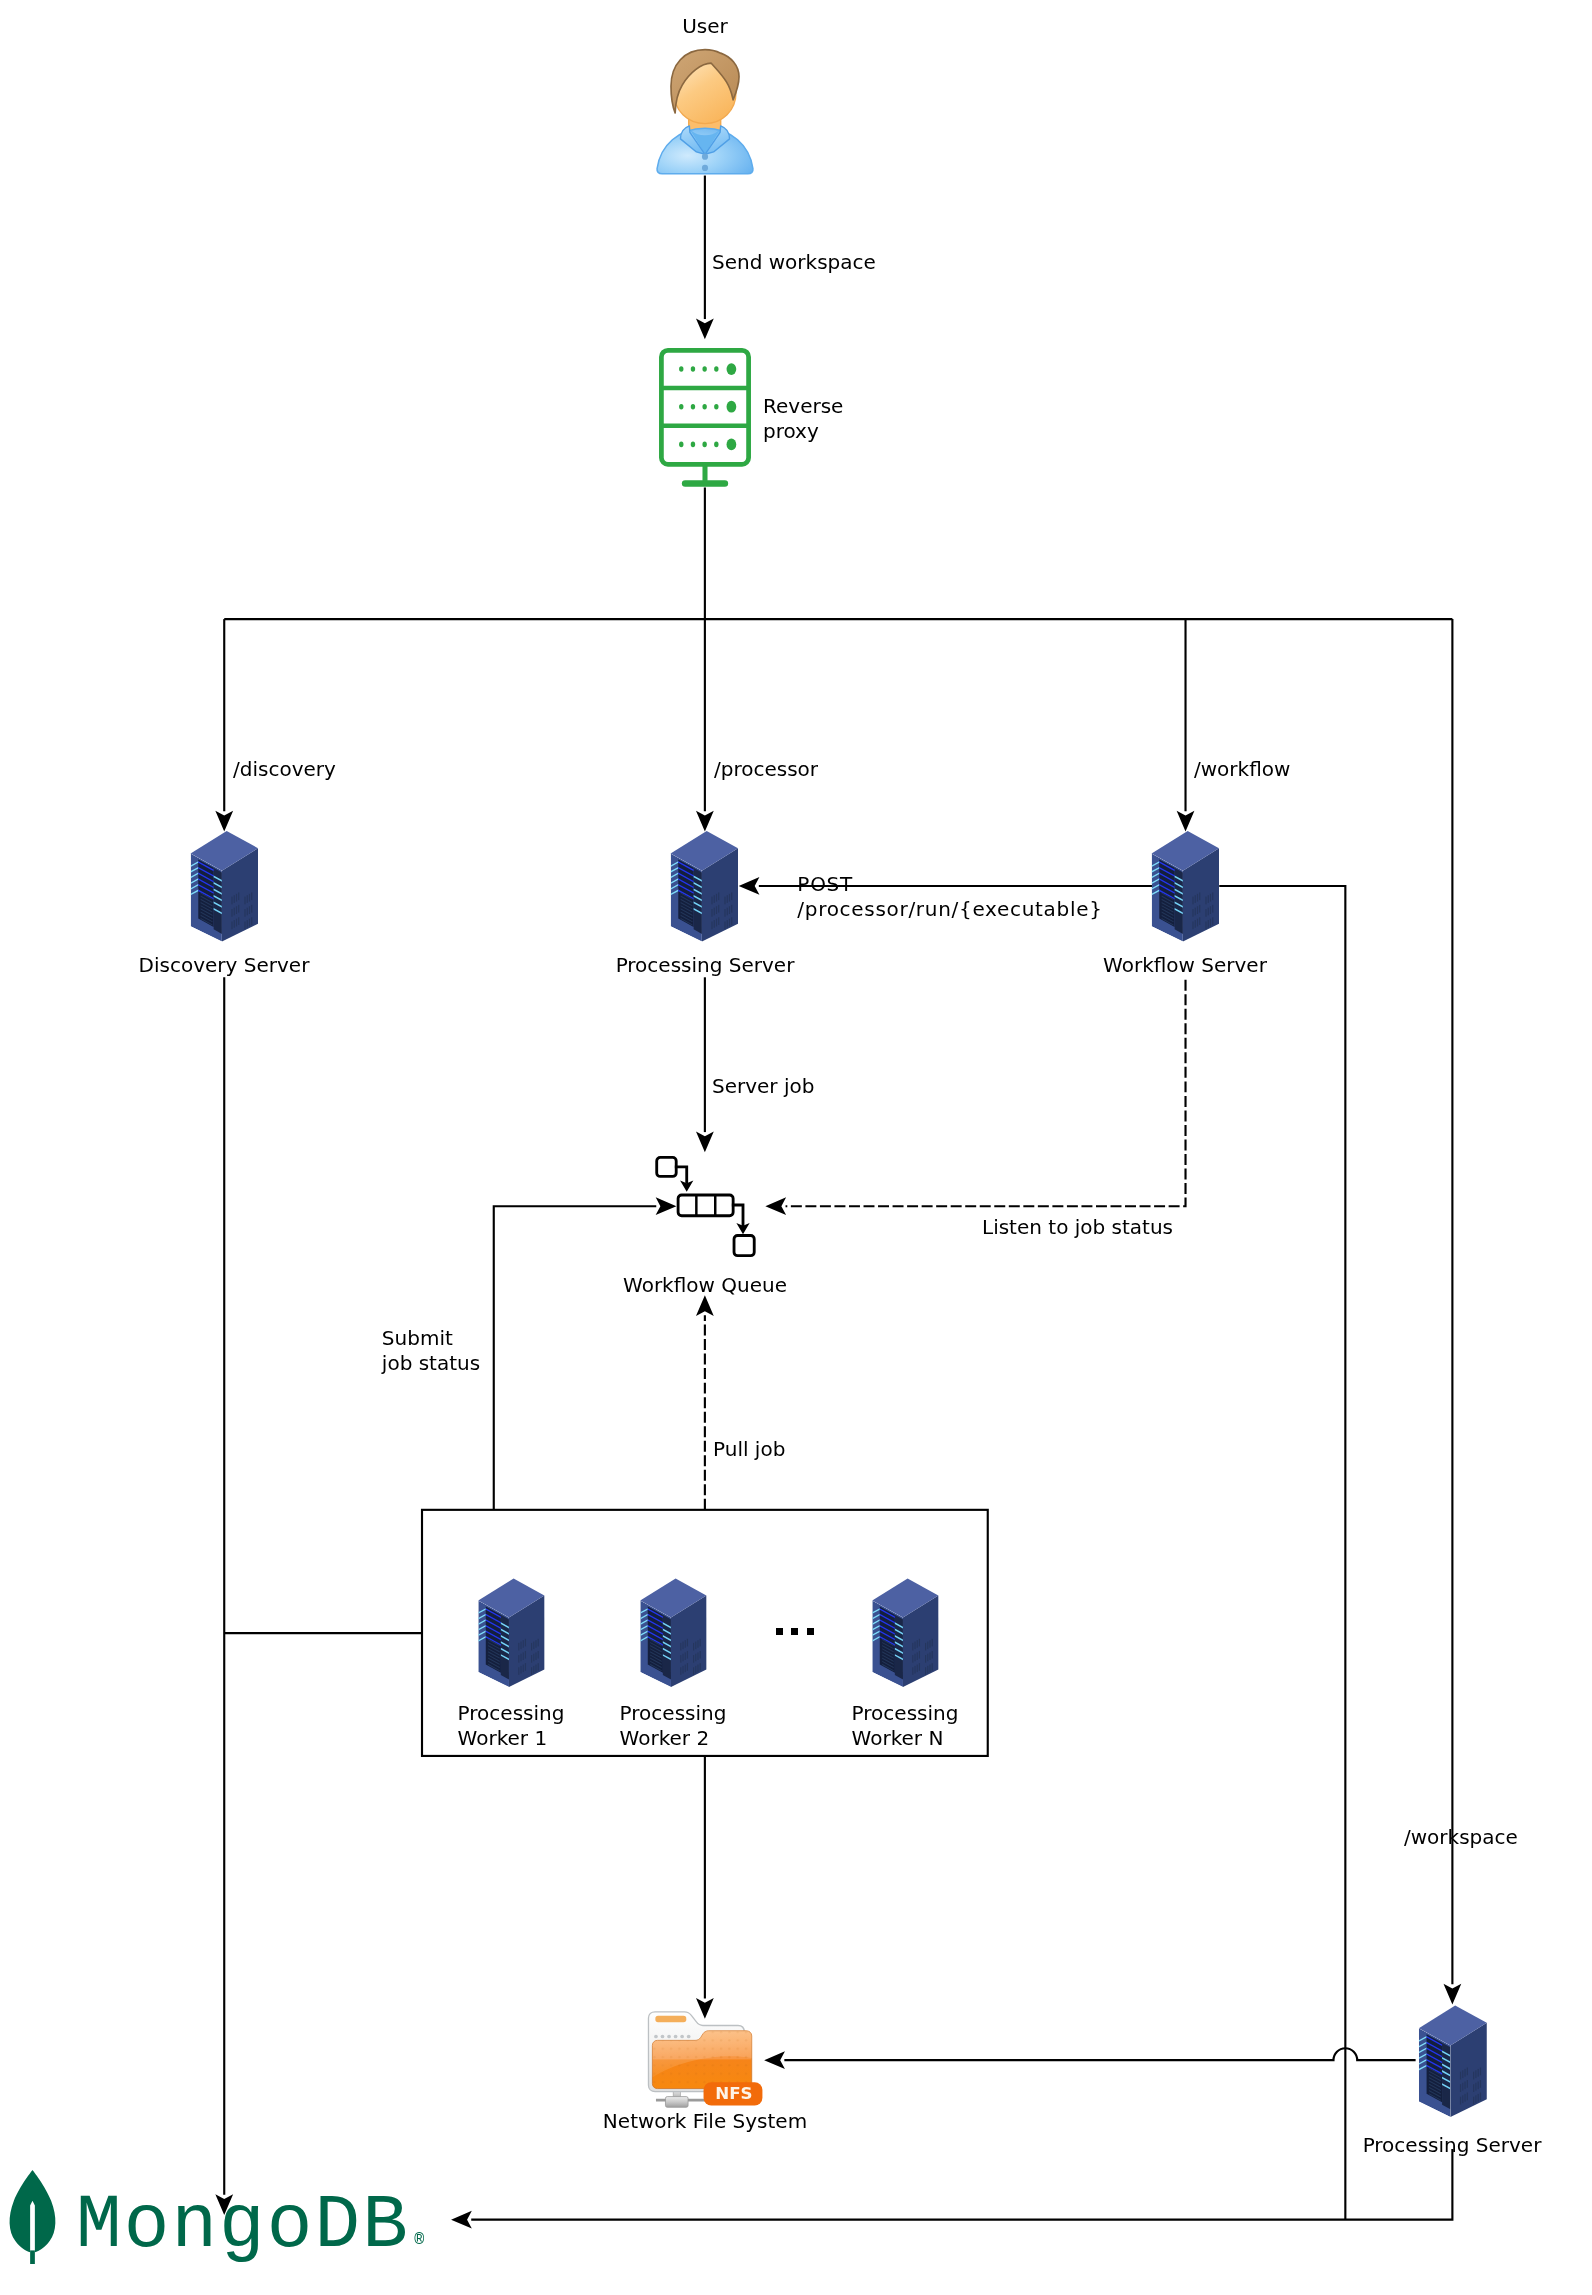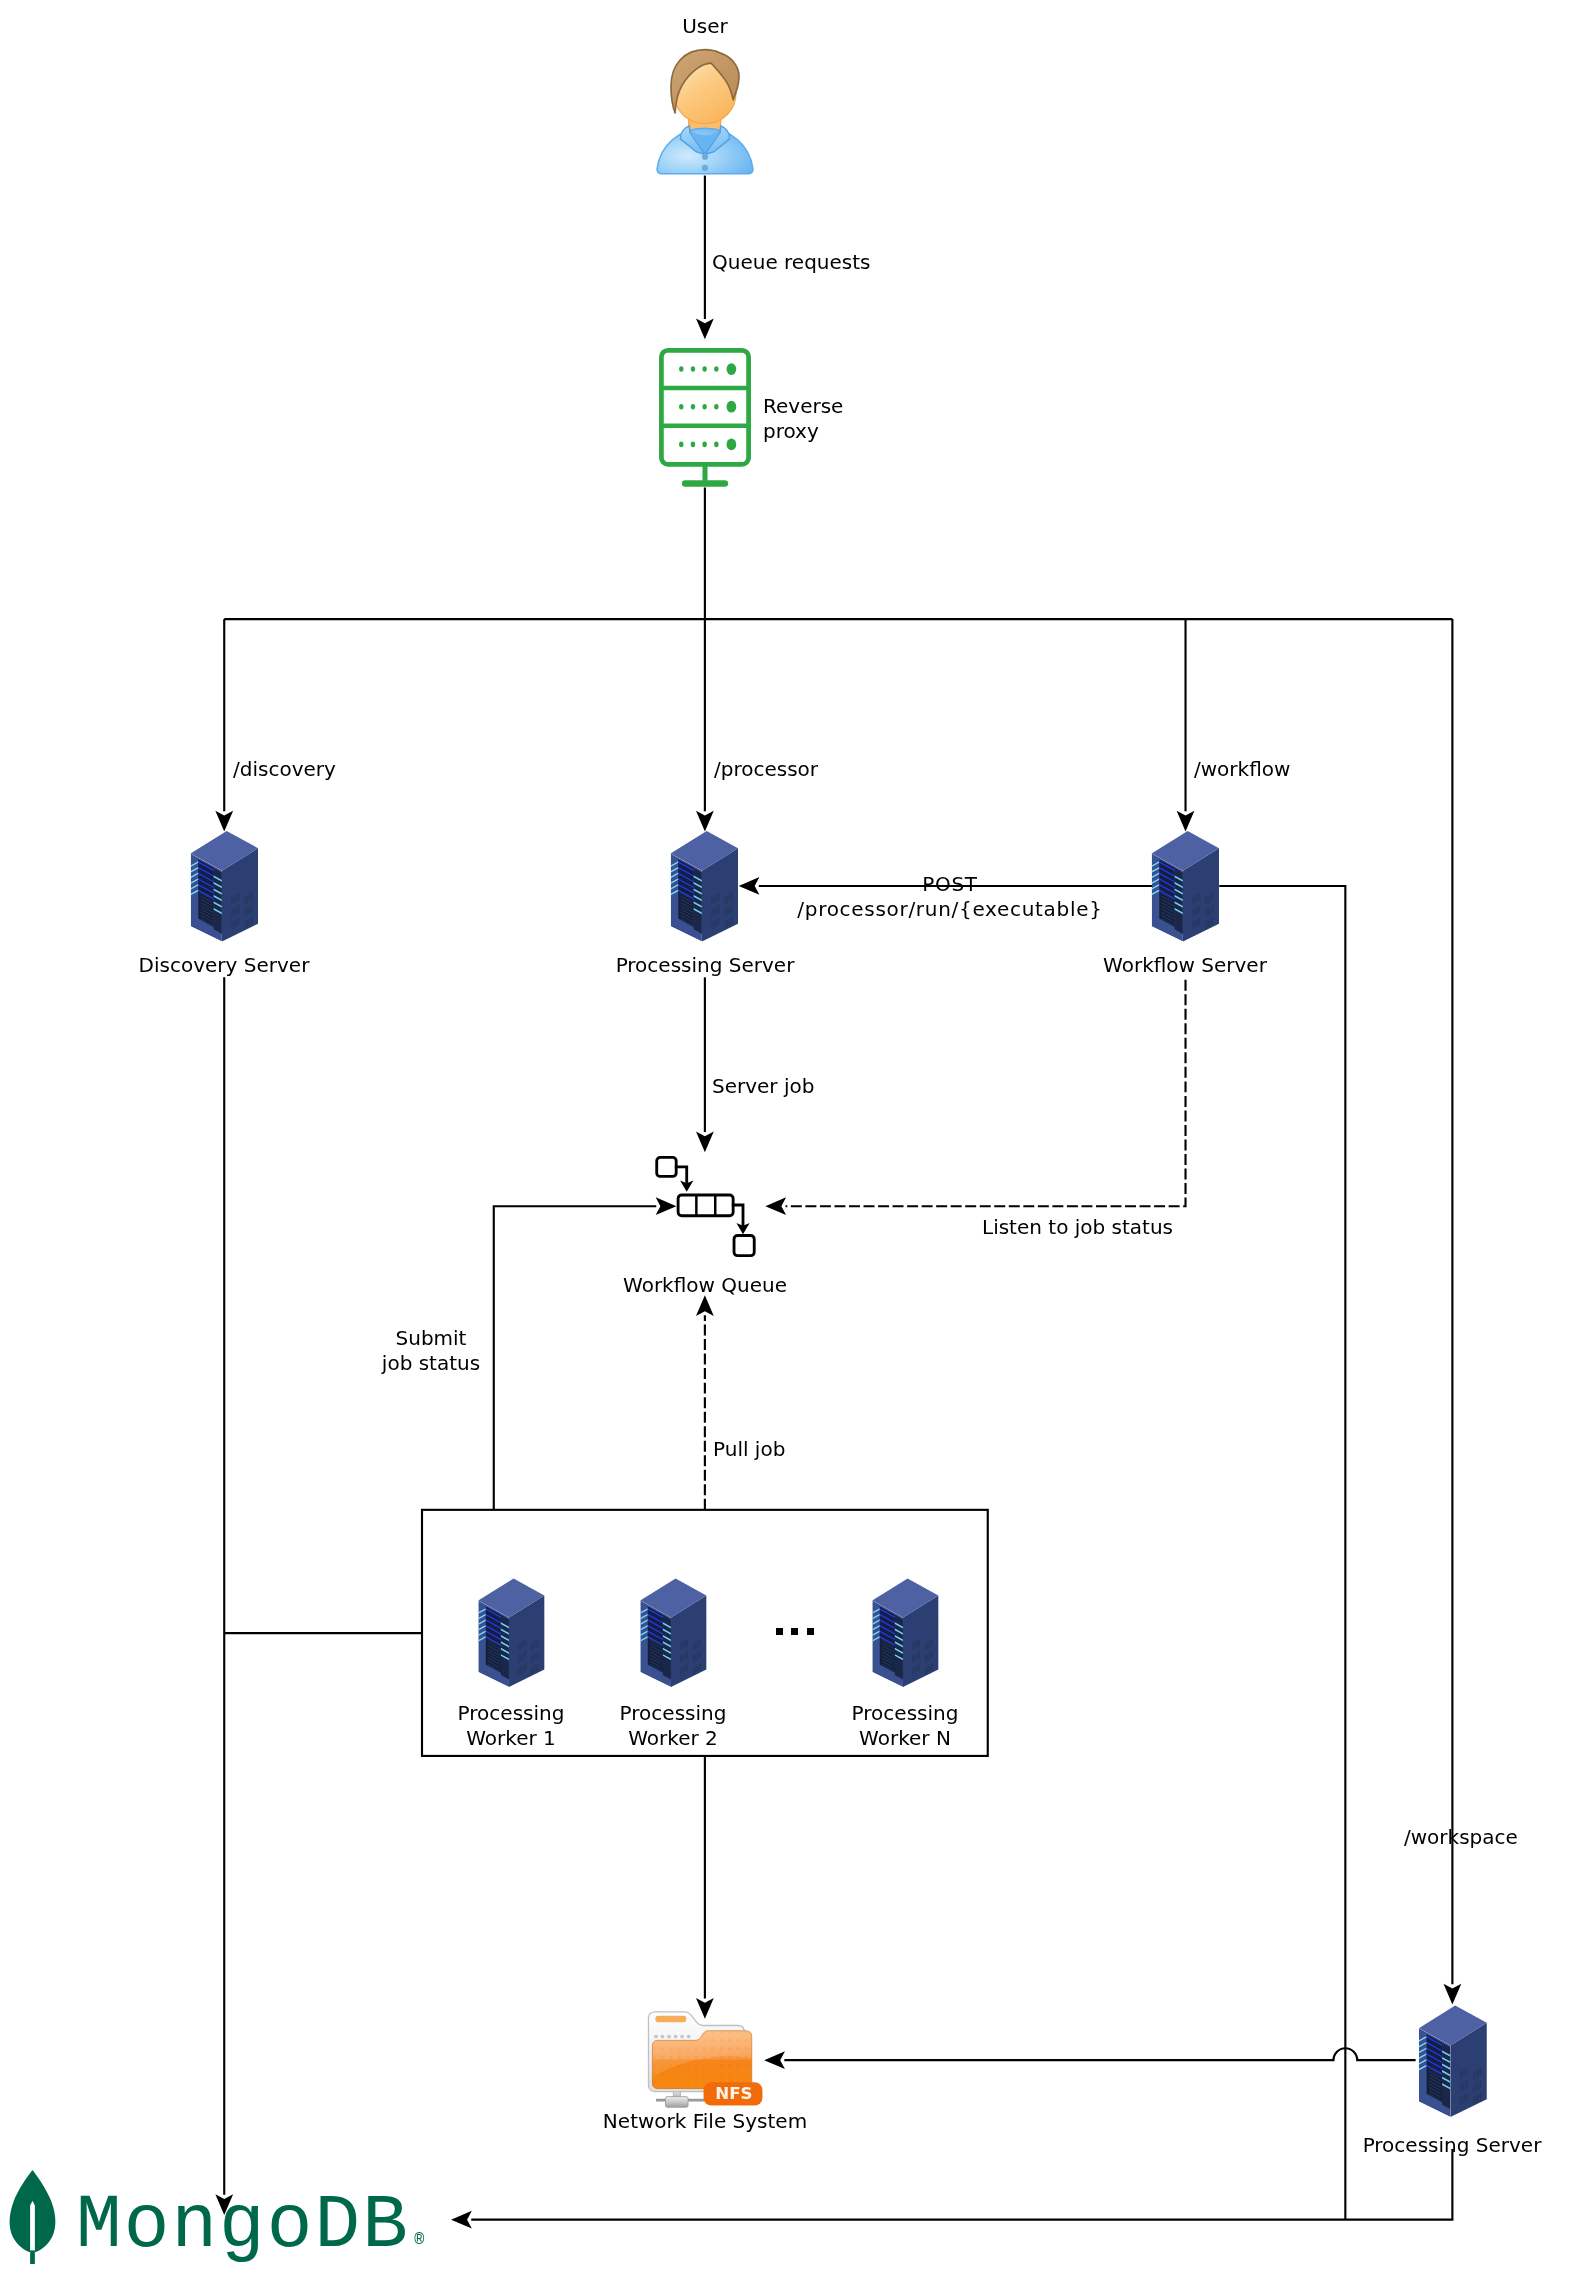--- a/index.html
+++ b/index.html
@@ -2,21 +2,21 @@
 <html style="font-size:9.5px"><head>
 <meta charset="utf-8">
 <title>Architecture diagram</title>
 <style>
   html,body{margin:0;padding:0;background:#fff;}
   #page{position:relative;width:1593px;height:2295px;background:#fff;overflow:hidden;
         font-family:"DejaVu Sans",sans-serif;--proxy:#2EA843;}
   svg.layer{position:absolute;left:0;top:0;width:1593px;height:2295px;z-index:1;pointer-events:none;}
   svg.icon{position:absolute;overflow:visible;z-index:2;}
   .lbl{position:absolute;z-index:4;color:#000;font-family:"DejaVu Sans",sans-serif;white-space:pre;
-       text-align:center;font-size:20px;line-height:1.23;transform:translateX(-50%);}
+       font-size:20px;line-height:1.23;transform:translateX(-50%);}
   .lbl.l{text-align:left;transform:none;}
   .lbl.ls1{letter-spacing:0.7px;}
   .ell{position:absolute;z-index:4;left:776px;top:1628px;width:38px;height:7.1px;}
   .ell span{position:absolute;top:0;width:6.8px;height:6.8px;background:#000;}
   .ell span:nth-child(1){left:0}
   .ell span:nth-child(2){left:15.4px}
   .ell span:nth-child(3){left:31px}
   .mongo-word{position:absolute;z-index:4;left:76px;top:2188px;color:#00684A;
      font-family:Liberation Mono, monospace;font-size:76px;line-height:1;letter-spacing:2.1px;white-space:nowrap;}
   .mongo-word sup{font-size:0.22em;vertical-align:baseline;position:relative;top:-0.10em;left:4.2px;}
@@ -626,21 +626,21 @@
       <path d="M 14 68 C 14 63 17.5 59.5 22.5 59.5 L 86 59.5 C 90 59.5 93 58 95 55 L 99.5 48 C 101.5 45 104.5 43.5 108.5 43.5 L 172 43.5 C 177 43.5 181 47 181 52 L 181 89 C 130 80 58 92 14 122 Z" fill="url(#nf3)"></path>
       <rect x="100" y="130" width="99" height="39" rx="13" fill="#F26B0A"></rect>
       <text x="151" y="158" font-family="'DejaVu Sans',sans-serif" font-size="28" font-weight="bold" fill="#FDF4E8" text-anchor="middle">NFS</text>
     </svg>
     <svg class="icon" style="left:9px;top:2170px;width:47px;height:94px" viewBox="0 0 79 159">
       <path d="M 39.5 0 C 39.5 0 61 27 71 52 C 81.5 79 80.5 104 68.5 120 C 60 131.5 50.5 137 43.5 139 L 43.5 60 L 39.5 52 L 35.5 60 L 35.5 139 C 28.5 137 19 131.5 10.5 120 C -1.5 104 -2.5 79 8 52 C 18 27 39.5 0 39.5 0 Z" fill="#00684A"></path>
       <rect x="35.5" y="136" width="8" height="23" fill="#00684A"></rect>
     </svg>
     <div class="mongo-word"><span>MongoDB</span><sup>®</sup></div>
     <div class="lbl" style="left:705px;top:14.2px">User</div>
-    <div class="lbl l" style="left:712px;top:250px">Queue requests</div>
+    <div class="lbl l" style="left:712px;top:250px">Send workspace</div>
     <div class="lbl l" style="left:763px;top:394px">Reverse
 proxy</div>
     <div class="lbl l" style="left:233px;top:757px">/discovery</div>
     <div class="lbl l" style="left:714px;top:757px">/processor</div>
     <div class="lbl l" style="left:1194px;top:757px">/workflow</div>
     <div class="lbl l" style="left:1404px;top:1825px">/workspace</div>
     <div class="lbl" style="left:224px;top:953px">Discovery Server</div>
     <div class="lbl" style="left:705px;top:953px">Processing Server</div>
     <div class="lbl" style="left:1185px;top:953px">Workflow Server</div>
     <div class="lbl ls1" style="left:950px;top:872px">POST

